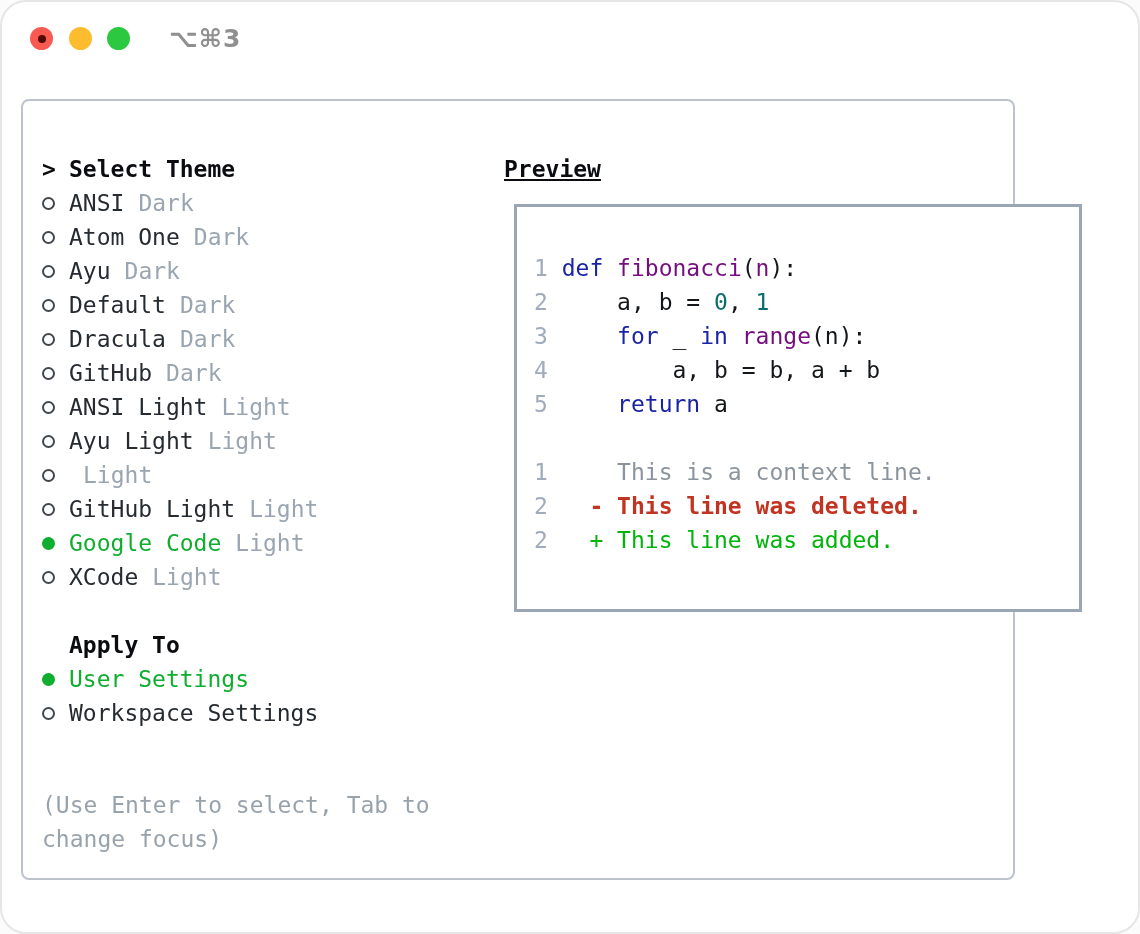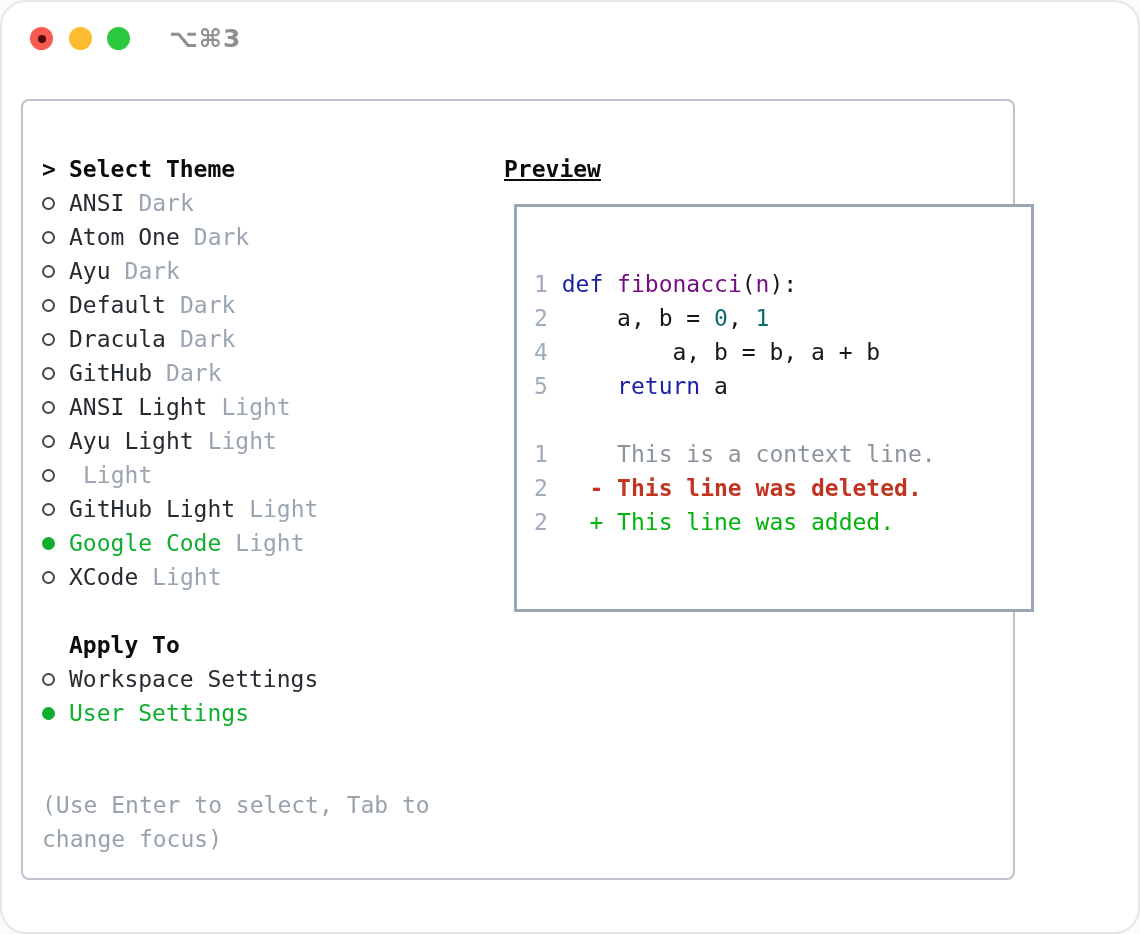--- a/index.html
+++ b/index.html
@@ -42,22 +42,22 @@
   
   .theme-list{position:absolute;left:19px;top:51px;}
   .apply-to{position:absolute;left:19px;top:527px;}
   .help{
     position:absolute;left:19px;top:663px;width:430px;
     font-size:23px;line-height:34px;color:#98a2ac;margin-top:24px;
   }
   
   .preview-header{position:absolute;left:481px;top:51px;height:34px;line-height:34px;font-size:23px;font-weight:bold;color:#0a0c10;text-decoration:underline;}
   .preview-box{
-    position:absolute;left:491px;top:103px;width:520px;height:408px;
-    border:3px solid #9ba6b4;background:#fff;padding:60px 0 0 17px;overflow:hidden;
+    position:absolute;left:491px;top:103px;width:568px;height:408px;
+    border:3px solid #9ba6b4;background:#fff;padding:44px 0 0 17px;overflow:hidden;
   }
   .cline{height:34px;line-height:34px;font-size:23px;white-space:pre;}
   .ln{color:var(--line-number);}
   .kw{color:var(--keyword-blue);}
   .ti{color:var(--title-purple);}
   .nu{color:var(--number-teal);}
   .pl{color:#14171a;}
   .gap{height:34px;}
   .context{color:var(--diff-context);}
   .deleted{color:var(--diff-deleted);font-weight:bold;}
@@ -168,43 +168,44 @@
           </div>
         </div>
     </div>
 
     <div class="apply-to">
       <div class="row">
         <span class="bullet"></span>
         <span class="hdr-label">Apply To</span>
       </div>
       <div>
+          <div class="row selected">
+            <span class="bullet">
+              <span class="dot filled"></span>
+            </span>
+            <span class="label">User Settings</span>
+          </div>
           <div class="row">
             <span class="bullet">
               <span class="dot"></span>
             </span>
             <span class="label">Workspace Settings</span>
-          </div>
-          <div class="row selected">
-            <span class="bullet">
-              <span class="dot filled"></span>
-            </span>
-            <span class="label">User Settings</span>
           </div>
         </div>
     </div>
 
     <div class="help">(Use Enter to select, Tab to change focus)</div>
 
     <div class="preview-header">Preview</div>
 
     <div class="preview-box">
       <div id="code-block">
           <div class="cline"><span class="ln">1 </span><span class="kw">def</span><span class="pl"> </span><span class="ti">fibonacci</span><span class="pl">(</span><span class="ti">n</span><span class="pl">):</span></div>
           <div class="cline"><span class="ln">2 </span><span class="pl">    a, b = </span><span class="nu">0</span><span class="pl">, </span><span class="nu">1</span></div>
+          <div class="cline"><span class="ln">3 </span><span class="pl">    </span><span class="kw">for</span><span class="pl"> _ </span><span class="kw">in</span><span class="pl"> </span><span class="ti">range</span><span class="pl">(n):</span></div>
           <div class="cline"><span class="ln">4 </span><span class="pl">        a, b = b, a + b</span></div>
           <div class="cline"><span class="ln">5 </span><span class="pl">    </span><span class="kw">return</span><span class="pl"> a</span></div>
           <div class="gap"></div>
           <div class="cline"><span class="ln">1   </span><span class="context">  This is a context line.</span></div>
           <div class="cline"><span class="ln">2   </span><span class="deleted">- This line was deleted.</span></div>
           <div class="cline"><span class="ln">2   </span><span class="added">+ This line was added.</span></div>
         </div>
     </div>
 
   </div>

